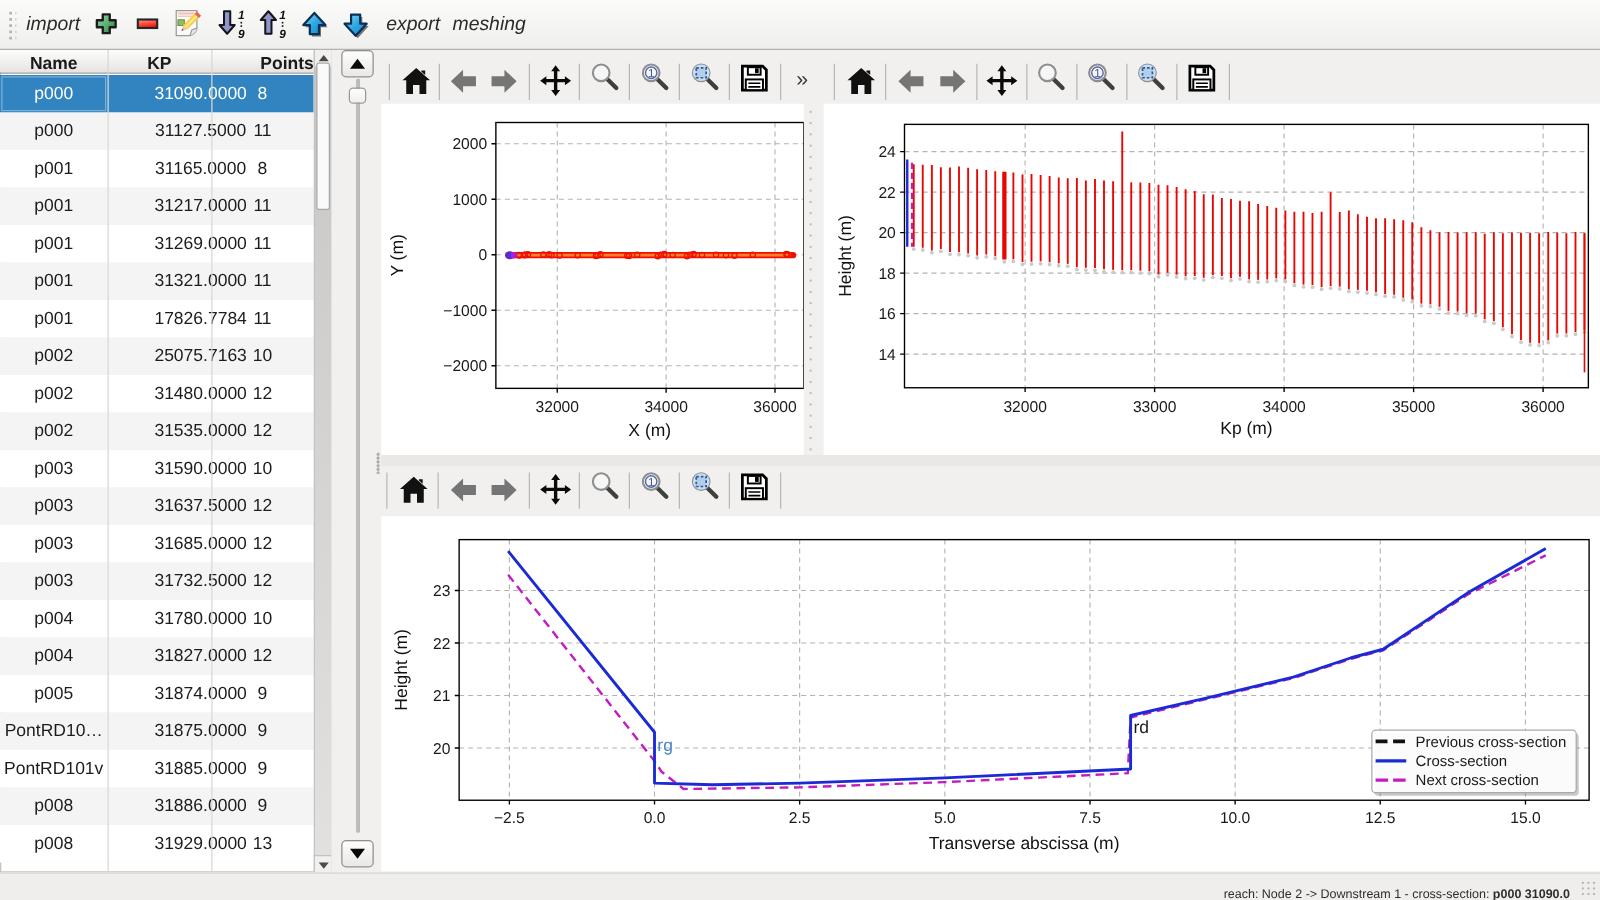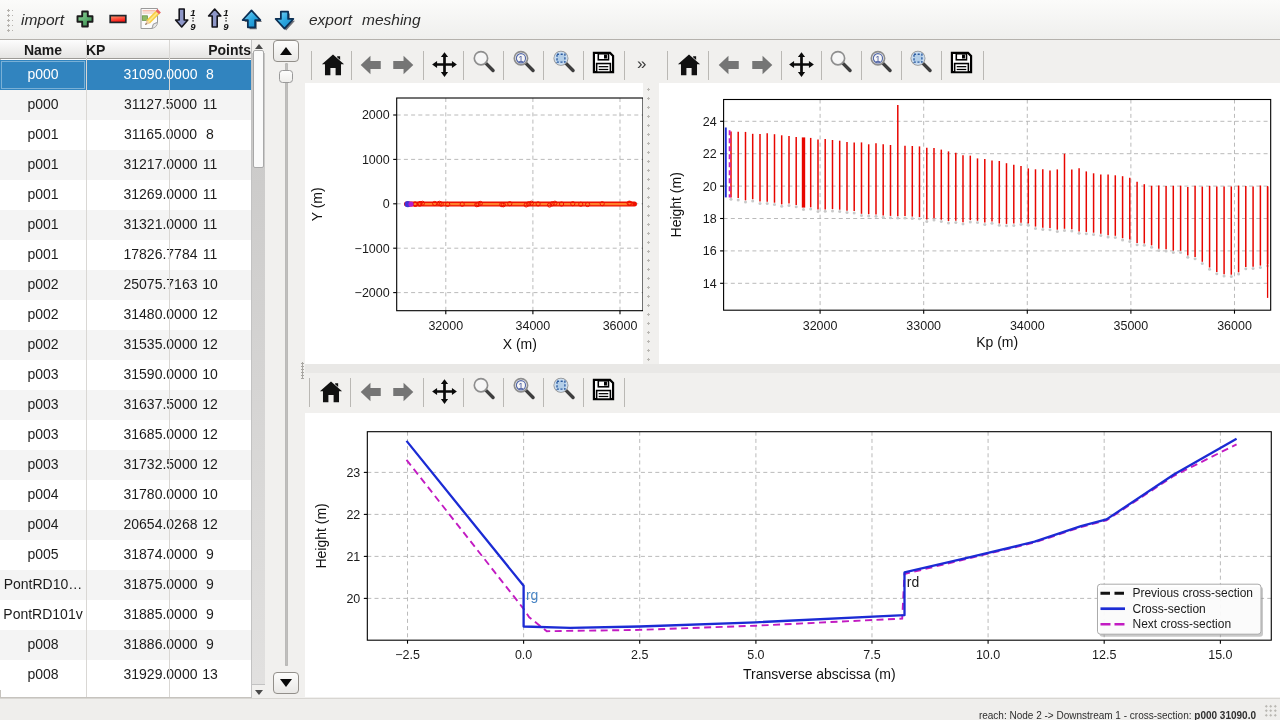--- a/index.html
+++ b/index.html
@@ -214,21 +214,21 @@
         <div class="c2">31732.5000</div>
         <div class="c3">12</div>
       </div>
 <div class="trow ">
         <div class="c1">p004</div>
         <div class="c2">31780.0000</div>
         <div class="c3">10</div>
       </div>
 <div class="trow alt">
         <div class="c1">p004</div>
-        <div class="c2">20654.0268</div>
+        <div class="c2">31827.0000</div>
         <div class="c3">12</div>
       </div>
 <div class="trow ">
         <div class="c1">p005</div>
         <div class="c2">31874.0000</div>
         <div class="c3">9</div>
       </div>
 <div class="trow alt">
         <div class="c1">PontRD10…</div>
         <div class="c2">31875.0000</div>
@@ -245,21 +245,21 @@
         <div class="c3">9</div>
       </div>
 <div class="trow ">
         <div class="c1">p008</div>
         <div class="c2">31929.0000</div>
         <div class="c3">13</div>
       </div>
   </div>
   <div id="thead">
     <div style="left:0;width:86px;text-align:center">Name</div>
-    <div style="left:86px;width:83px;">KP</div>
+    <div style="left:86px;width:83px;text-align:center">KP</div>
     <div style="left:169px;width:82px;text-align:right">Points</div>
   </div>
   <div id="tcols">
       <div style="left:86px"></div>
       <div style="left:169px"></div>
     </div>
 
 <div class="tsb"></div>
 <div class="tsb-btn" style="top:40px;height:13px">
       <span class="tri-u"></span>

